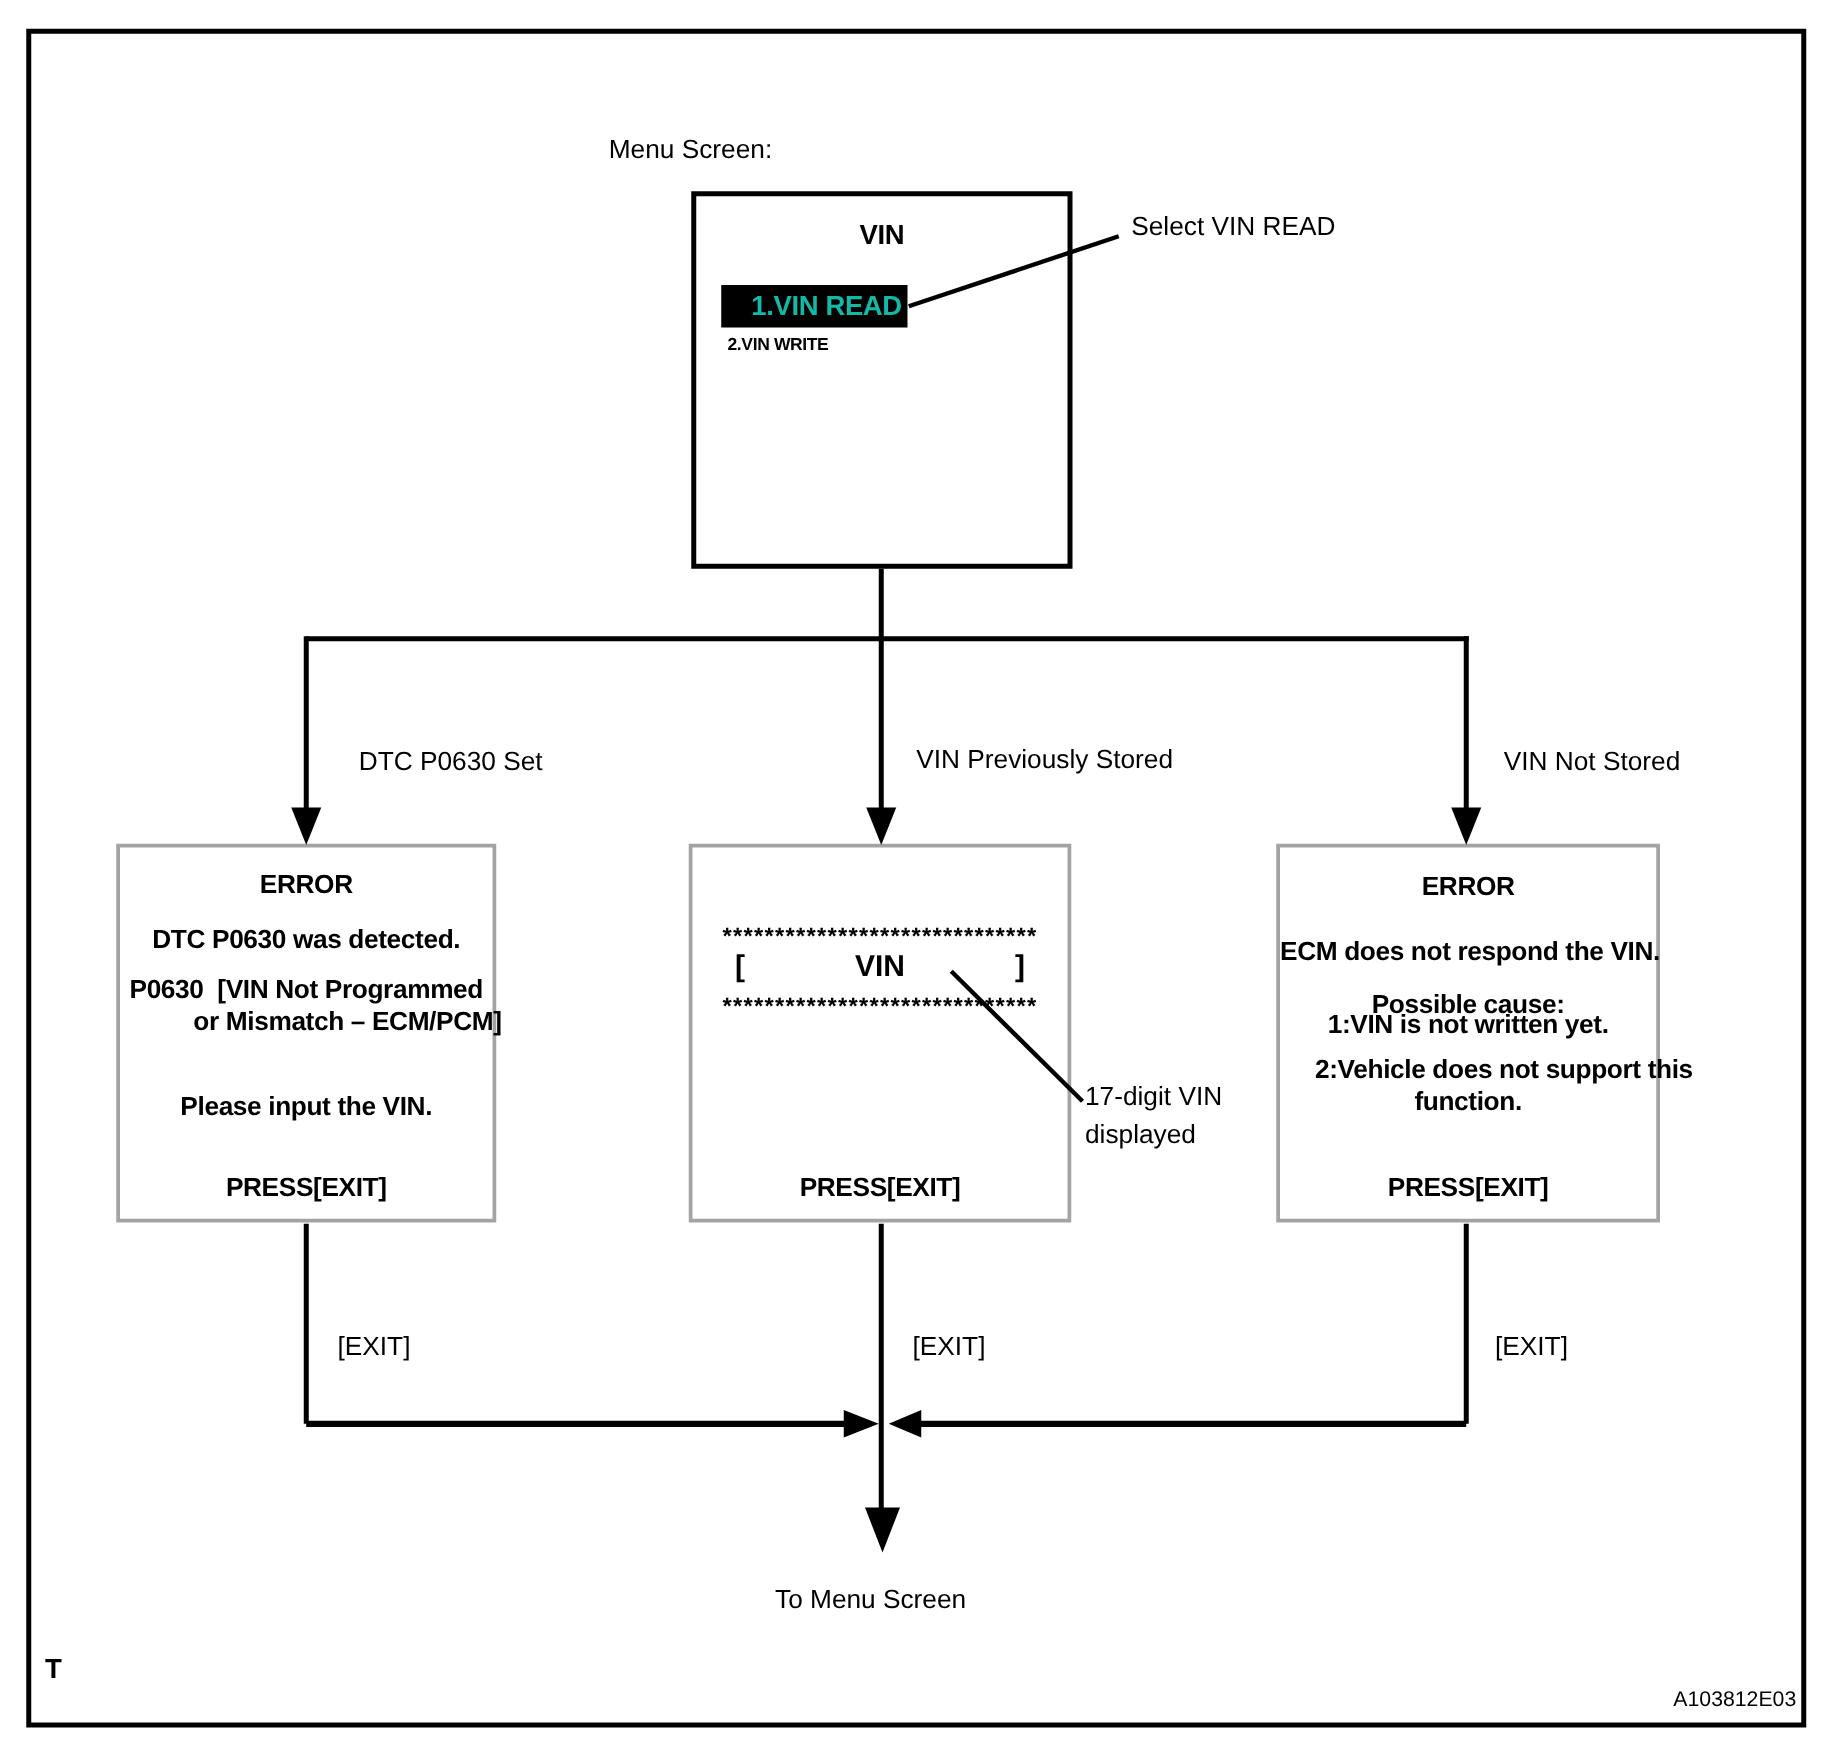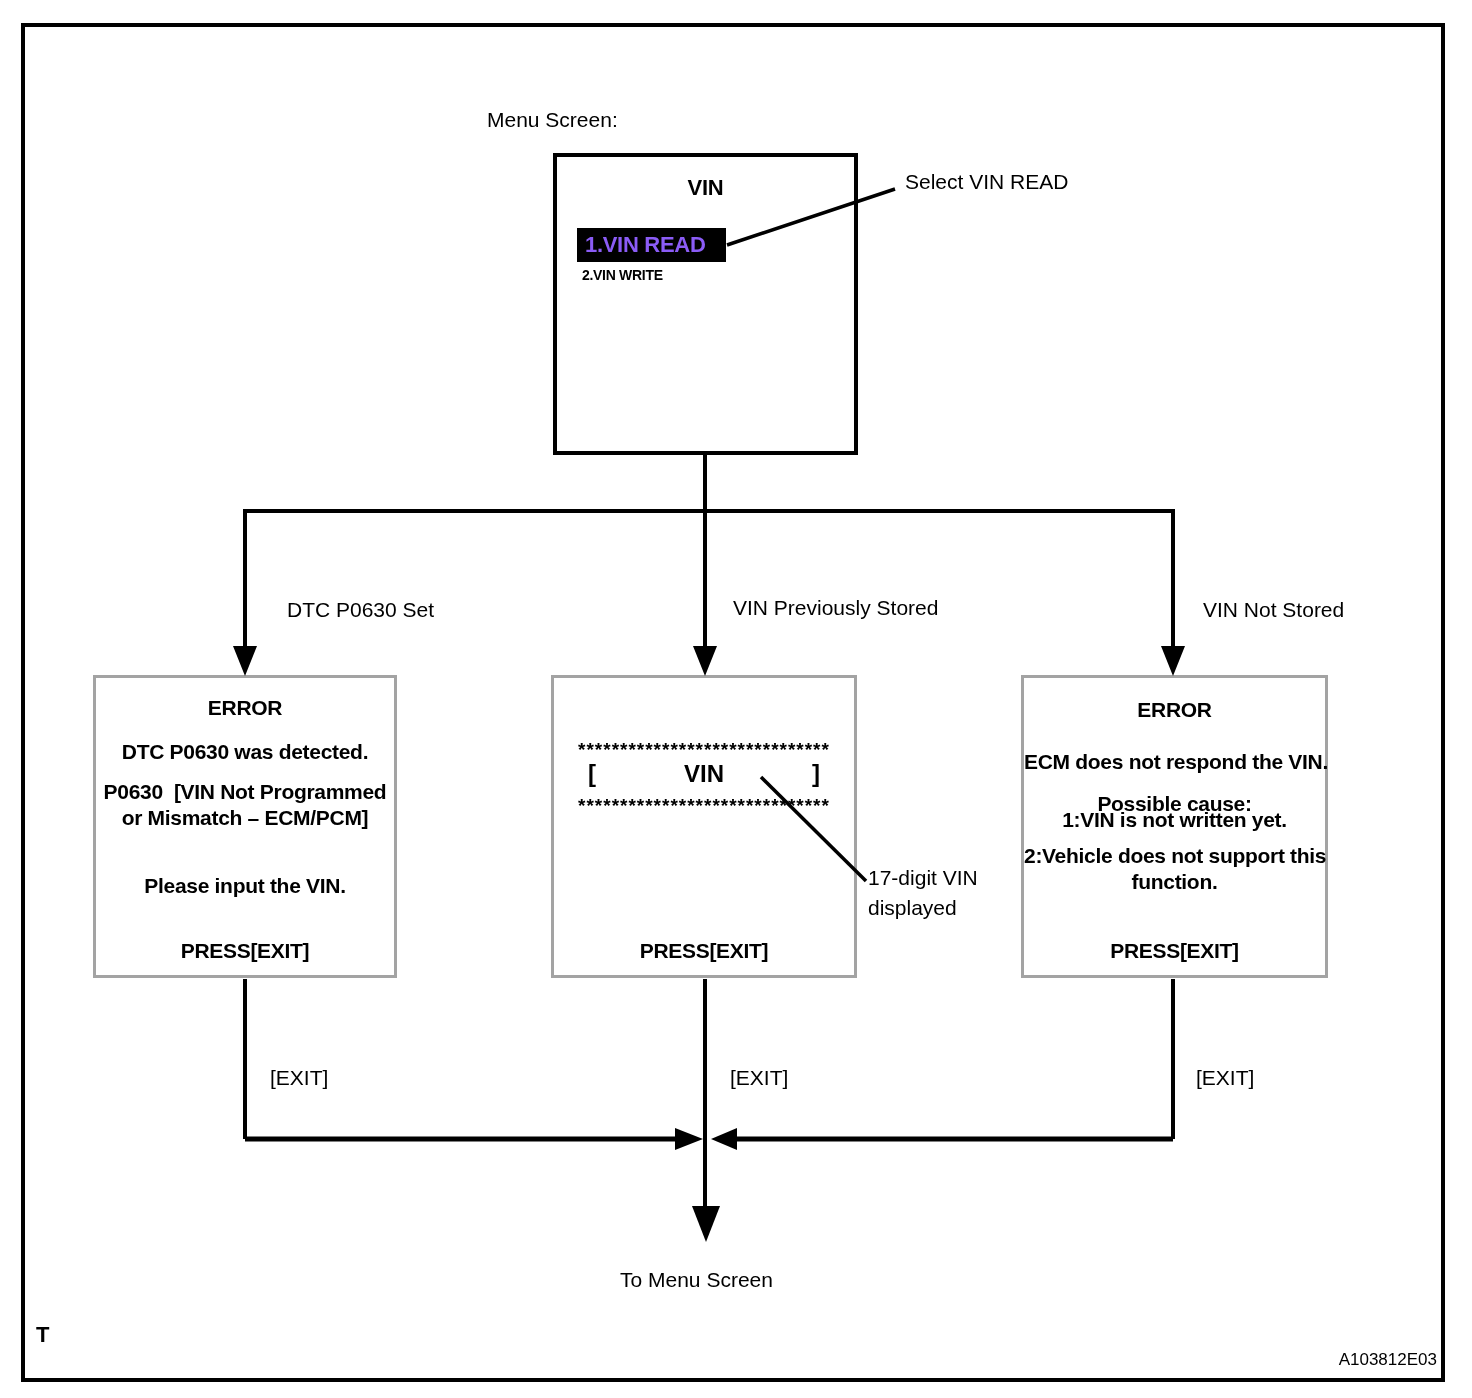--- a/index.html
+++ b/index.html
@@ -18,22 +18,22 @@
 
   
   .menu-box {
     position:absolute; left:553px; top:153px; width:305px; height:302px;
     border:4px solid #000; box-sizing:border-box; background:#fff;
   }
   .menu-title { position:absolute; left:0; top:18px; width:100%; text-align:center;
     font-size:22px; font-weight:bold; letter-spacing:-0.3px; }
   .menu-item-sel {
     position:absolute; left:20px; top:71px; width:149px; height:34px;
-    background:#000; color:#8b5cf6; font-size:22px; font-weight:bold;
-    line-height:34px; padding-left:8px; box-sizing:border-box; white-space:nowrap; letter-spacing:-0.3px;
+    background:#000; color:#14b8a6; font-size:22px; font-weight:bold;
+    line-height:34px; padding-left:24px; box-sizing:border-box; white-space:nowrap; letter-spacing:-0.3px;
   }
   .menu-item { position:absolute; left:25px; top:110px; font-size:14px; font-weight:bold;
     white-space:nowrap; letter-spacing:-0.3px; }
 
   
   .screen-box {
     position:absolute; top:675px; height:303px;
     border:3px solid #a3a3a3; box-sizing:border-box; background:#fff;
   }
   .screen-box.left  { left:93px;  width:304px; }
@@ -96,42 +96,42 @@
   <div class="note" style="left:905px; top:168px;">Select VIN READ</div>
 
   <div class="note" style="left:287px; top:596px;">DTC P0630 Set</div>
   <div class="note" style="left:733px; top:594px;">VIN Previously Stored</div>
   <div class="note" style="left:1203px; top:596px;">VIN Not Stored</div>
 
   <div class="screen-box left">
     <div class="s-line" style="top:18px;">ERROR</div>
     <div class="s-line" style="top:62px;">DTC P0630 was detected.</div>
     <div class="s-line" style="top:102px;">P0630  [VIN Not Programmed</div>
-    <div class="s-line" style="top:128px;">or Mismatch – ECM/PCM]</div>
+    <div class="s-line" style="top:128px;padding-left:33px;">or Mismatch – ECM/PCM]</div>
     <div class="s-line" style="top:196px;">Please input the VIN.</div>
     <div class="s-line" style="top:261px;">PRESS[EXIT]</div>
   </div>
 
   <div class="screen-box mid">
     <div class="s-line stars" style="top:60px;">******************************</div>
     <div class="bracket-row" style="top:82px;">
       <span>[</span>
       <span>VIN</span>
       <span>]</span>
     </div>
     <div class="s-line stars" style="top:116px;">******************************</div>
     <div class="s-line" style="top:261px;">PRESS[EXIT]</div>
   </div>
 
   <div class="screen-box right">
     <div class="s-line" style="top:20px;">ERROR</div>
     <div class="s-line" style="top:72px;">ECM does not respond the VIN.</div>
     <div class="s-line" style="top:114px;">Possible cause:</div>
     <div class="s-line" style="top:130px;">1:VIN is not written yet.</div>
-    <div class="s-line" style="top:166px;">2:Vehicle does not support this</div>
+    <div class="s-line" style="top:166px;margin-left:28px;">2:Vehicle does not support this</div>
     <div class="s-line" style="top:192px;">function.</div>
     <div class="s-line" style="top:261px;">PRESS[EXIT]</div>
   </div>
 
   <div class="note" style="left:868px; top:864px;">17-digit VIN</div>
   <div class="note" style="left:868px; top:894px;">displayed</div>
 
   <div class="note" style="left:270px; top:1064px;">[EXIT]</div>
   <div class="note" style="left:730px; top:1064px;">[EXIT]</div>
   <div class="note" style="left:1196px; top:1064px;">[EXIT]</div>

